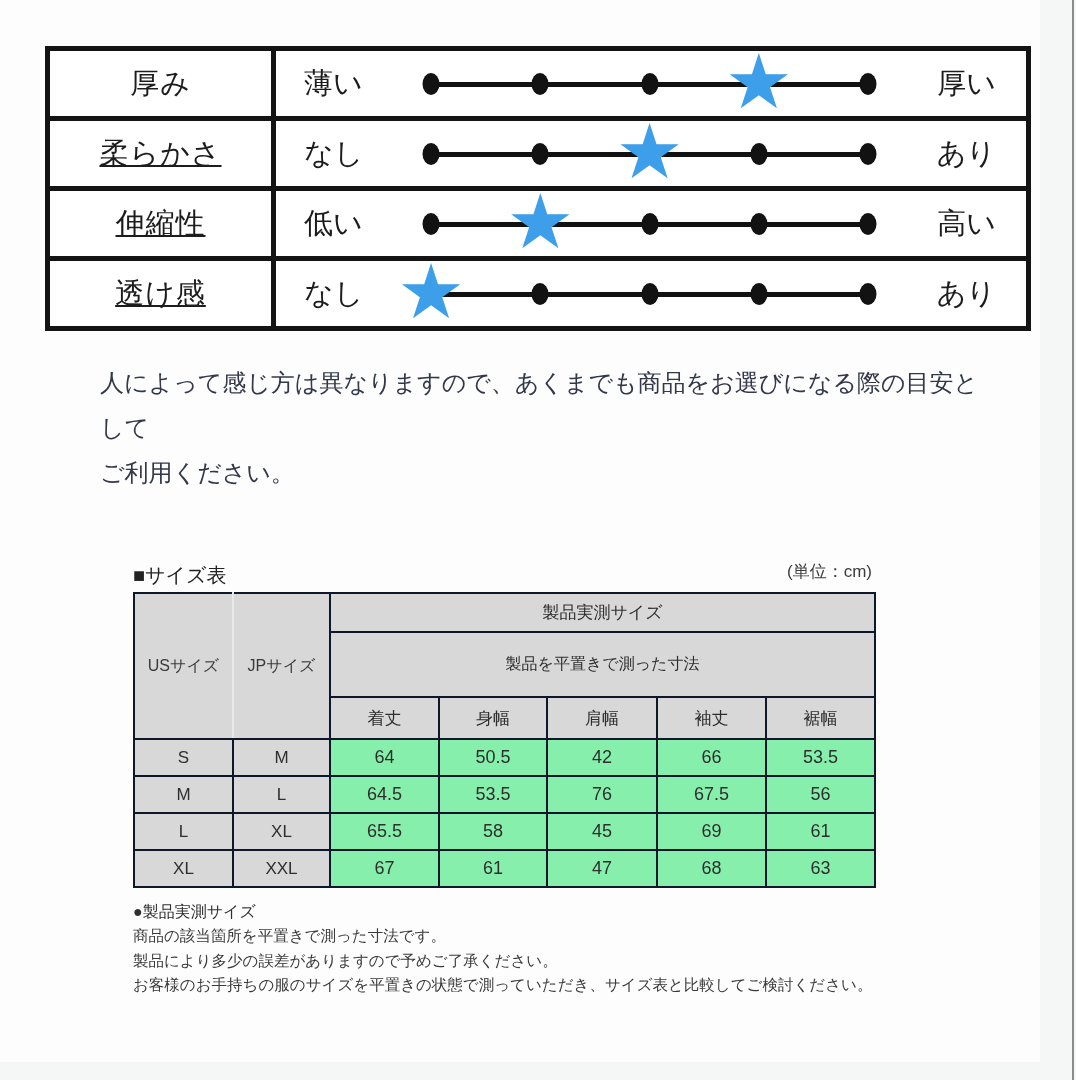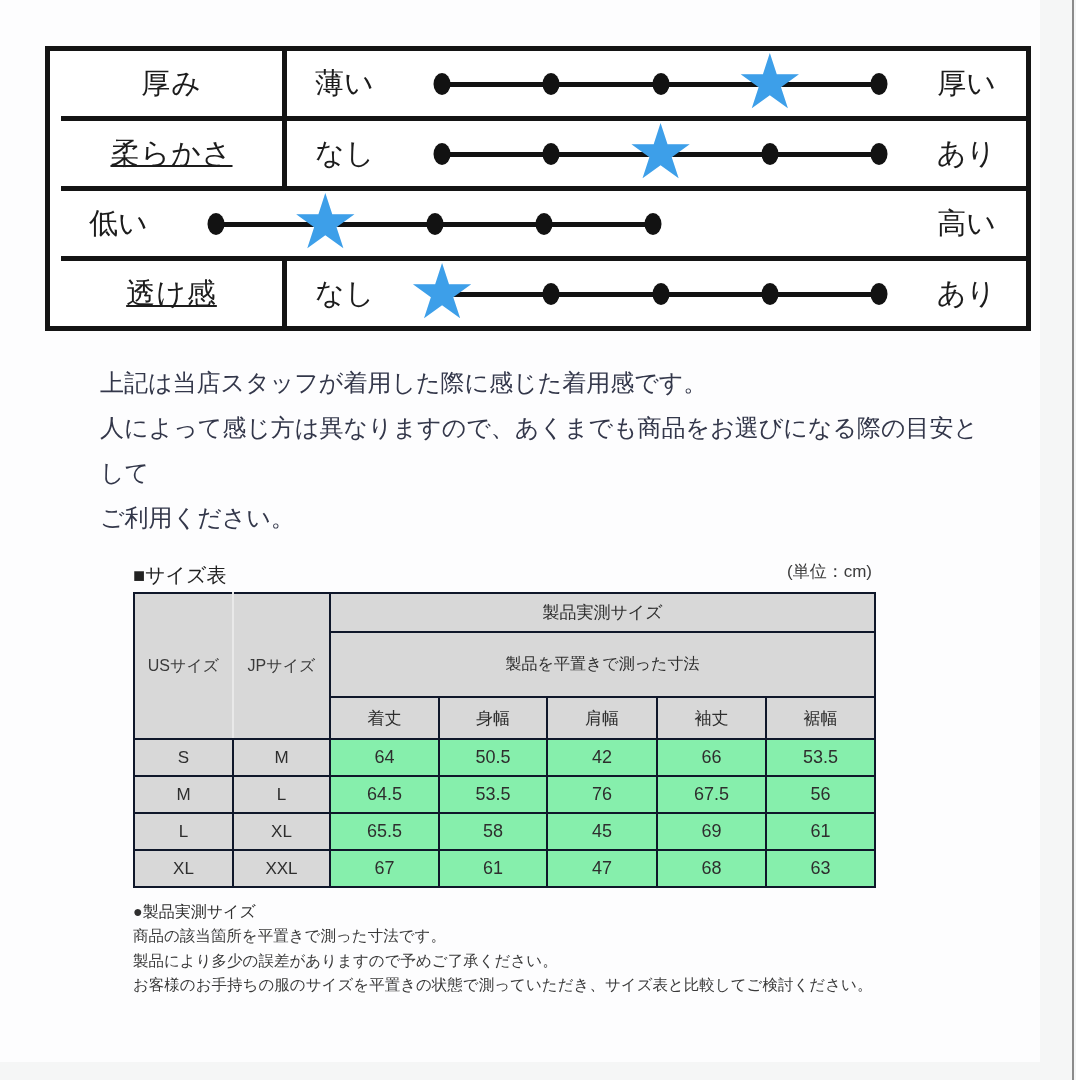--- a/index.html
+++ b/index.html
@@ -11,21 +11,21 @@
   }
   .content-white{position:absolute;left:0;top:0;width:1040px;height:1062px;background:#fdfdfe;}
   .edge-line{position:absolute;left:1072px;top:0;width:2px;height:1080px;background:#8b8b8b;}
 
   
   .feel-table{
     position:absolute;left:45px;top:46px;width:986px;height:285px;
     border:5px solid #141414;background:#fff;
     display:flex;flex-direction:column;box-sizing:border-box;
   }
-  .feel-row{flex:1;display:flex;min-height:0;margin-left:11px;}
+  .feel-row{flex:1;display:flex;min-height:0;}
   .feel-row + .feel-row{border-top:5px solid #141414;text-decoration:underline;}
   .feel-label{
     width:221px;flex:0 0 221px;border-right:5px solid #141414;
     display:flex;align-items:center;justify-content:center;
     font-size:29px;letter-spacing:1px;color:#1c1c1c;
   }
   .feel-scale{flex:1;position:relative;}
   .scale-min{position:absolute;left:28px;top:50%;transform:translateY(-50%);font-size:29px;color:#1c1c1c;}
   .scale-max{position:absolute;right:30px;top:50%;transform:translateY(-50%);font-size:29px;color:#1c1c1c;}
   .scale-track{position:absolute;left:155px;top:50%;width:437px;height:0;}
@@ -116,20 +116,21 @@
         <span class="scale-dot"></span>
         <span class="scale-dot"></span>
         <span class="scale-dot"></span>
         <span class="rating-star" style="left: 50%; color: rgb(61, 159, 233);">★</span>
       </div>
       <span class="scale-max">あり</span>
     </div>
   </div>
 
   <div class="feel-row">
+    <div class="feel-label">伸縮性</div>
     <div class="feel-scale">
       <span class="scale-min">低い</span>
       <div class="scale-track">
         <span class="track-line"></span>
         <span class="scale-dot"></span>
         <span class="scale-dot"></span>
         <span class="scale-dot"></span>
         <span class="scale-dot"></span>
         <span class="scale-dot"></span>
         <span class="rating-star" style="left: 25%; color: rgb(61, 159, 233);">★</span>
@@ -151,21 +152,20 @@
         <span class="scale-dot"></span>
         <span class="rating-star" style="left: 0%; color: rgb(61, 159, 233);">★</span>
       </div>
       <span class="scale-max">あり</span>
     </div>
   </div>
 
 </div>
 
 <div class="usage-note">
-  <div>上記は当店スタッフが着用した際に感じた着用感です。</div>
   <div>人によって感じ方は異なりますので、あくまでも商品をお選びになる際の目安として</div>
   <div>ご利用ください。</div>
 </div>
 
 <div class="size-title">■サイズ表</div>
 <div class="unit-label">(単位：cm)</div>
 
 <table class="size-table">
   <colgroup>
     <col style="width:99px">

